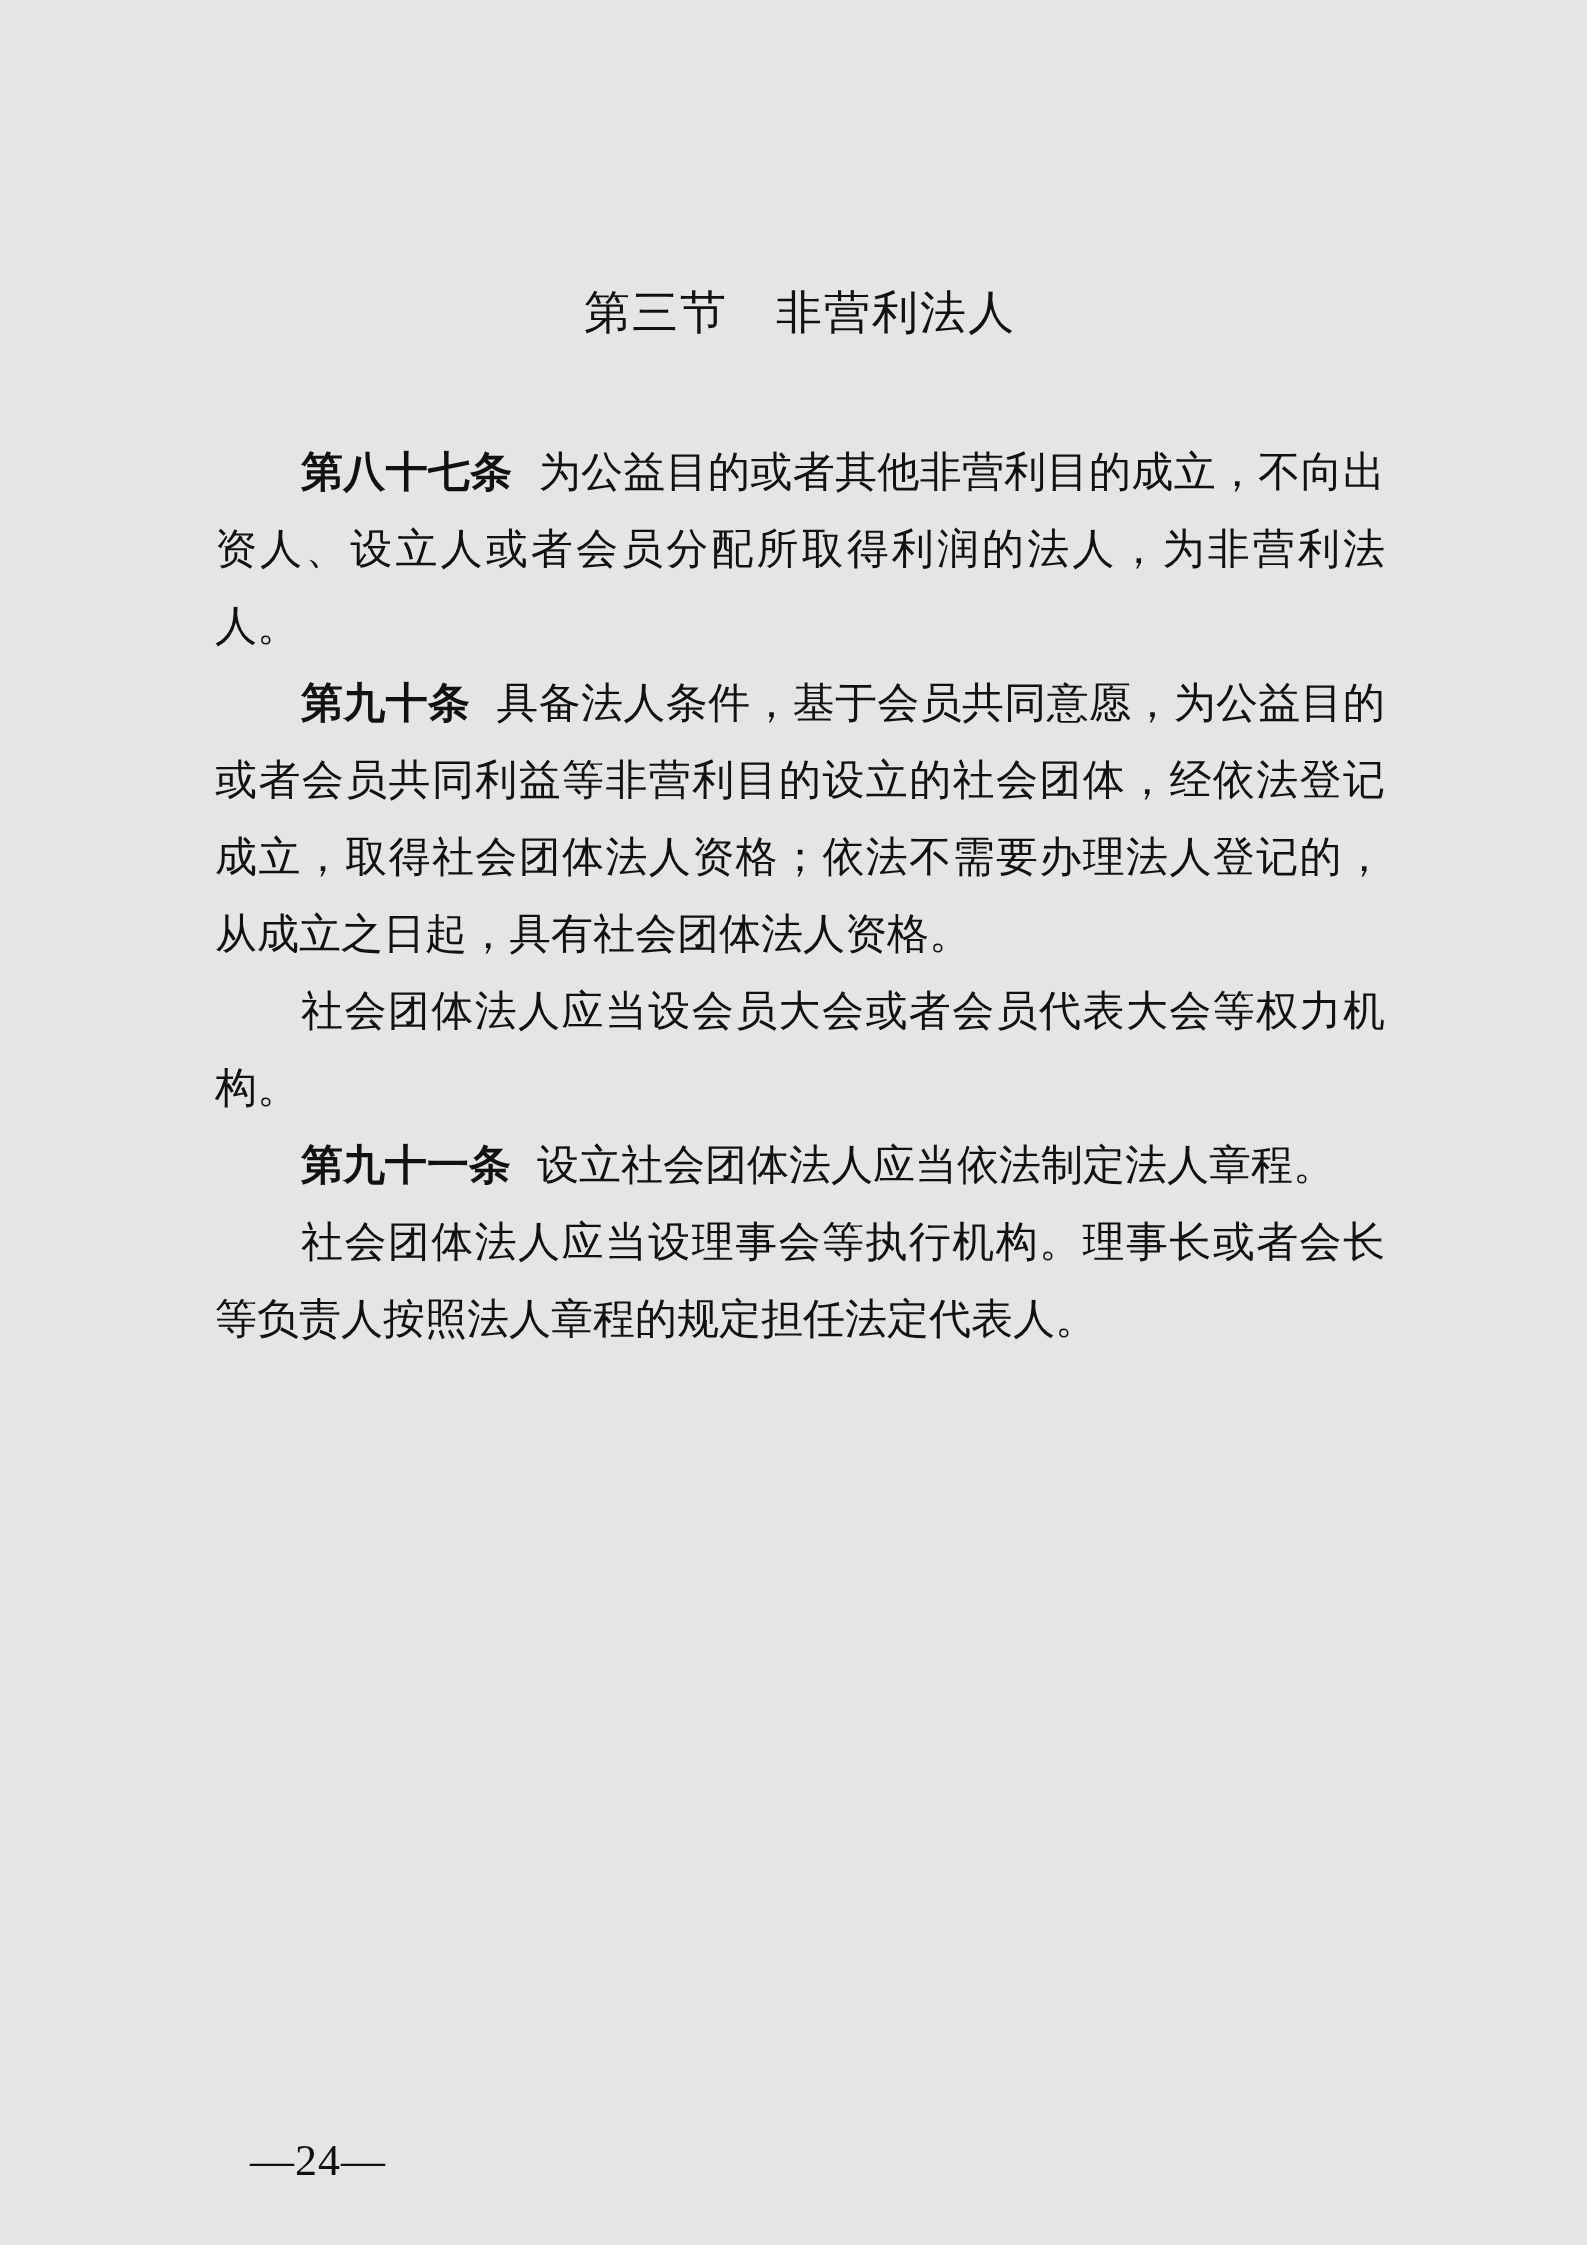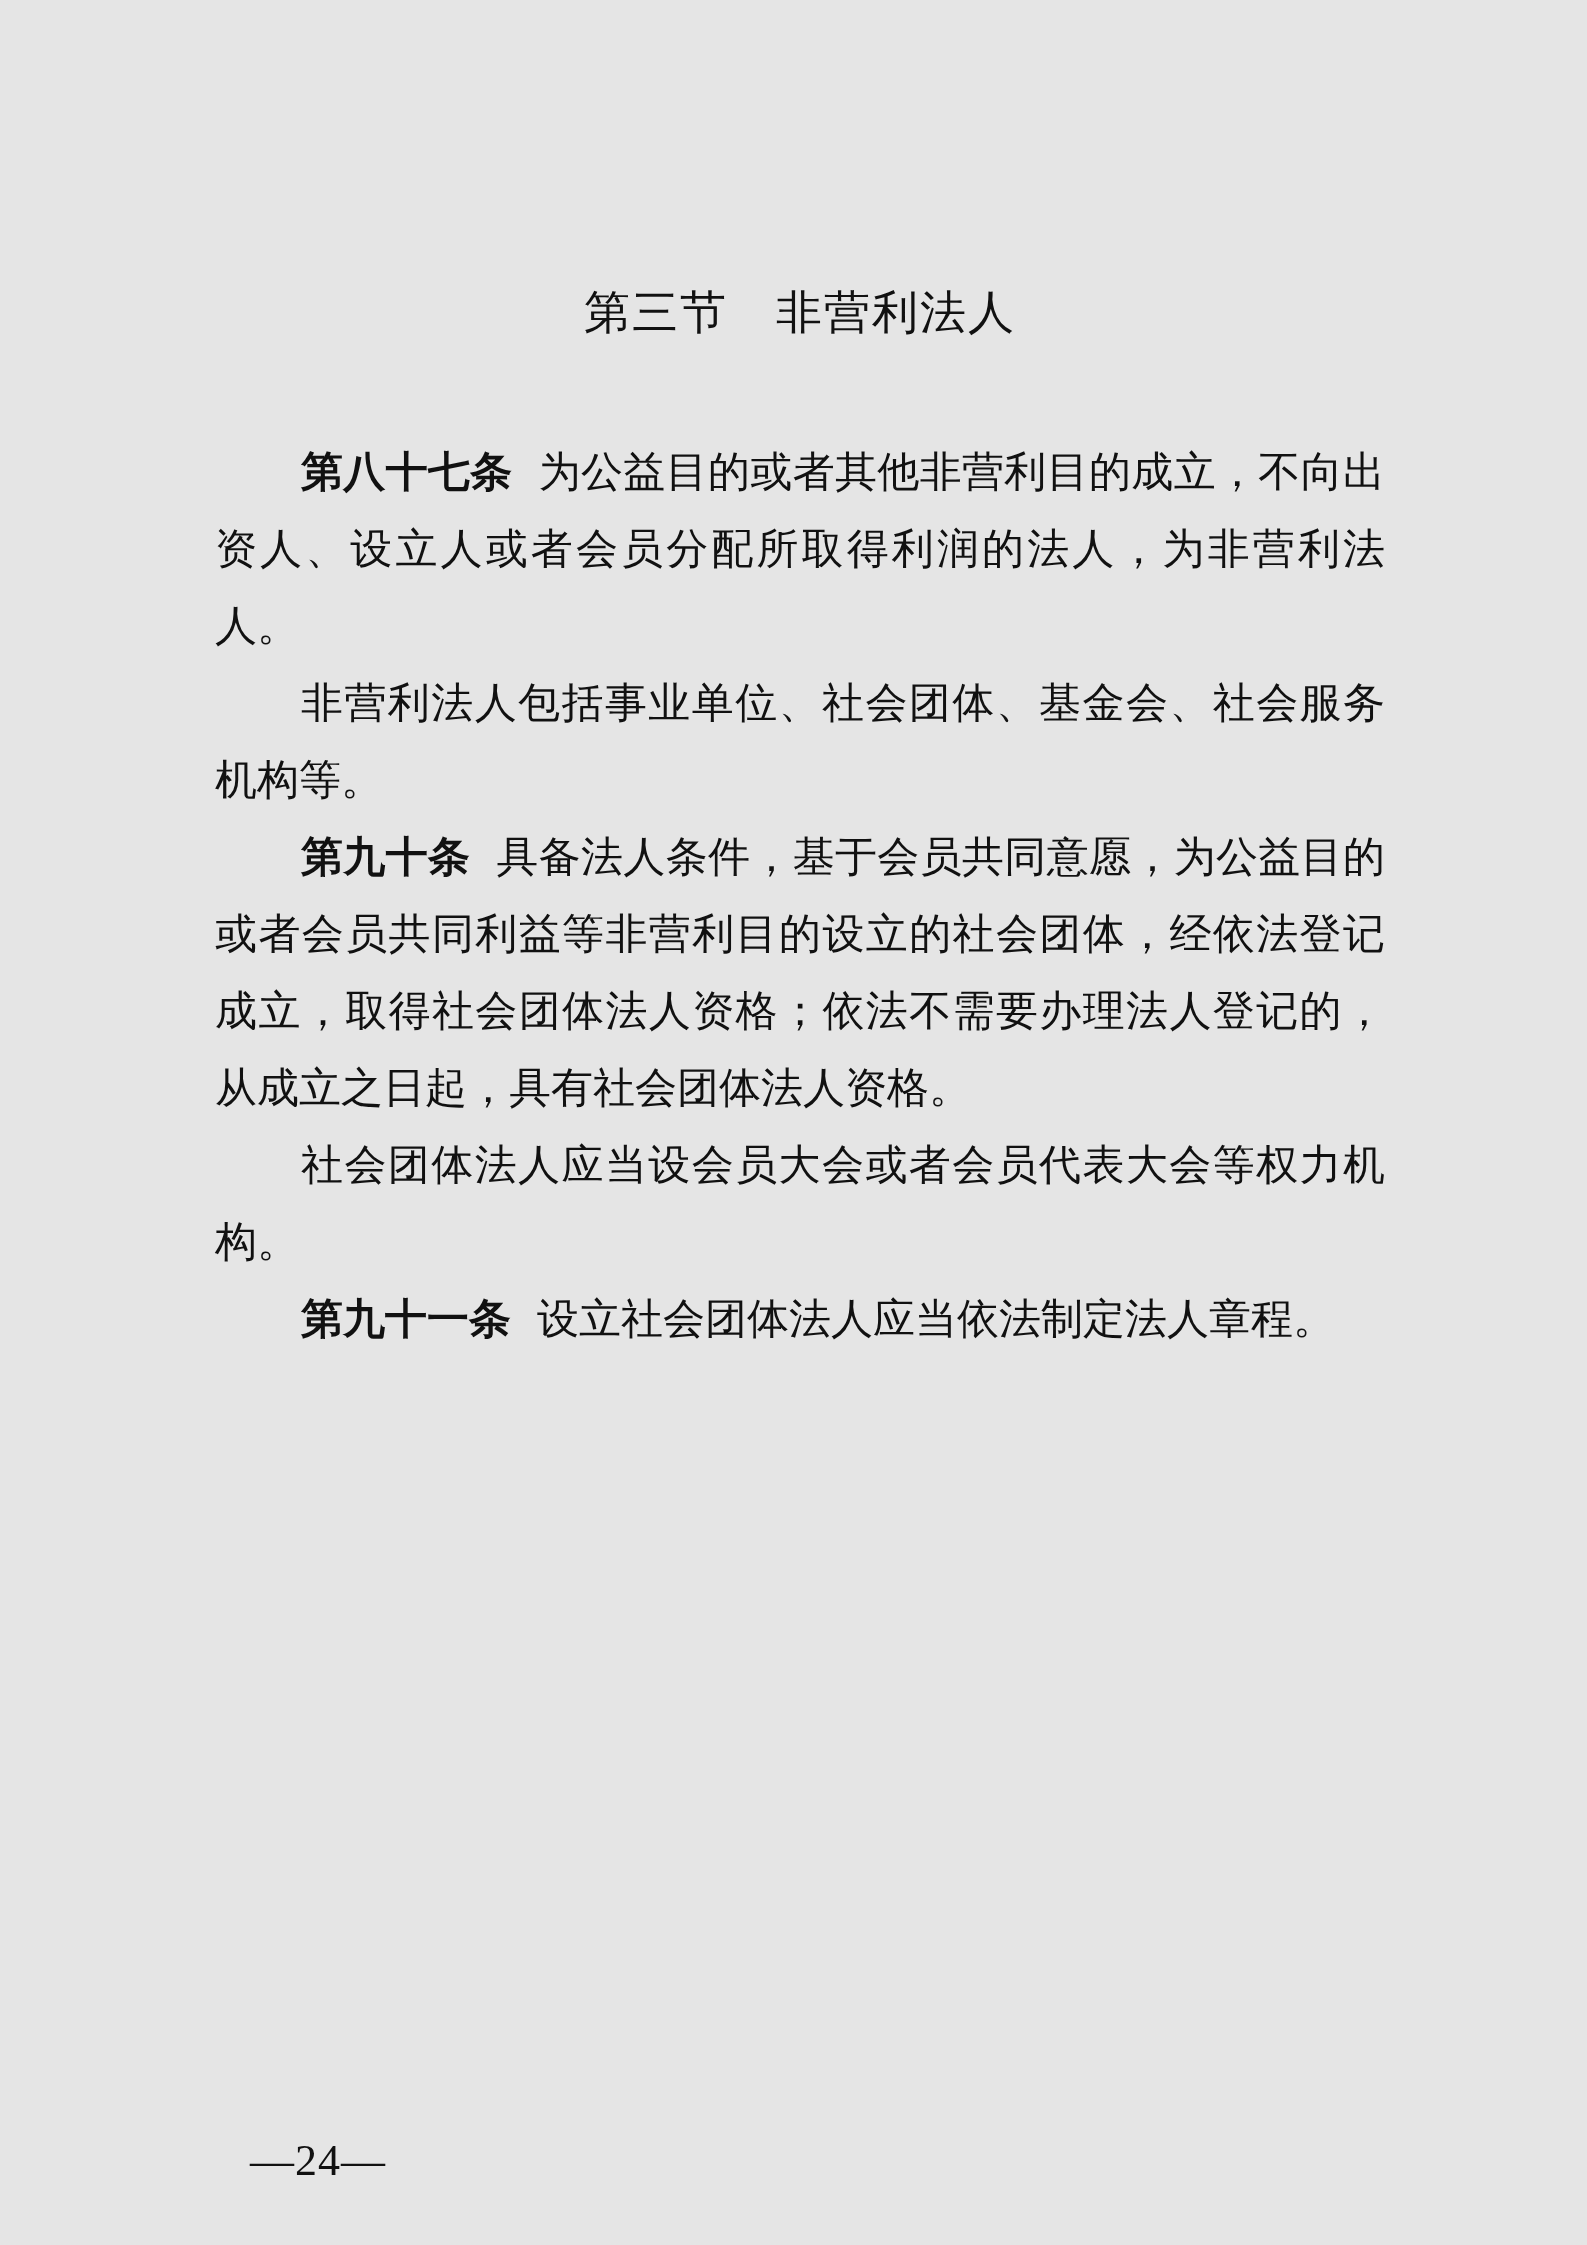--- a/index.html
+++ b/index.html
@@ -62,28 +62,28 @@
 <body>
 
 <div class="page">
 
   <h1 class="section-title">第三节　非营利法人</h1>
 
   <div class="content">
 
     <p class="para"><b class="article-label">第八十七条</b><span class="para-text">为公益目的或者其他非营利目的成立，不向出资人、设立人或者会员分配所取得利润的法人，为非营利法人。</span></p>
 
-    <p class="para"><span class="para-text">非营利法人包括事业单位、社会团体、基金会、社会服务机构等。</span></p>
 
 
 
     <p class="para"><b class="article-label">第九十条</b><span class="para-text">具备法人条件，基于会员共同意愿，为公益目的或者会员共同利益等非营利目的设立的社会团体，经依法登记成立，取得社会团体法人资格；依法不需要办理法人登记的，从成立之日起，具有社会团体法人资格。</span></p>
 
     <p class="para"><span class="para-text">社会团体法人应当设会员大会或者会员代表大会等权力机构。</span></p>
 
     <p class="para"><b class="article-label">第九十一条</b><span class="para-text">设立社会团体法人应当依法制定法人章程。</span></p>
 
+    <p class="para"><span class="para-text">社会团体法人应当设理事会等执行机构。理事长或者会长等负责人按照法人章程的规定担任法定代表人。</span></p>
 
   </div>
 
   <p class="page-number">—24—</p>
 
 </div>
 
 </body></html>

